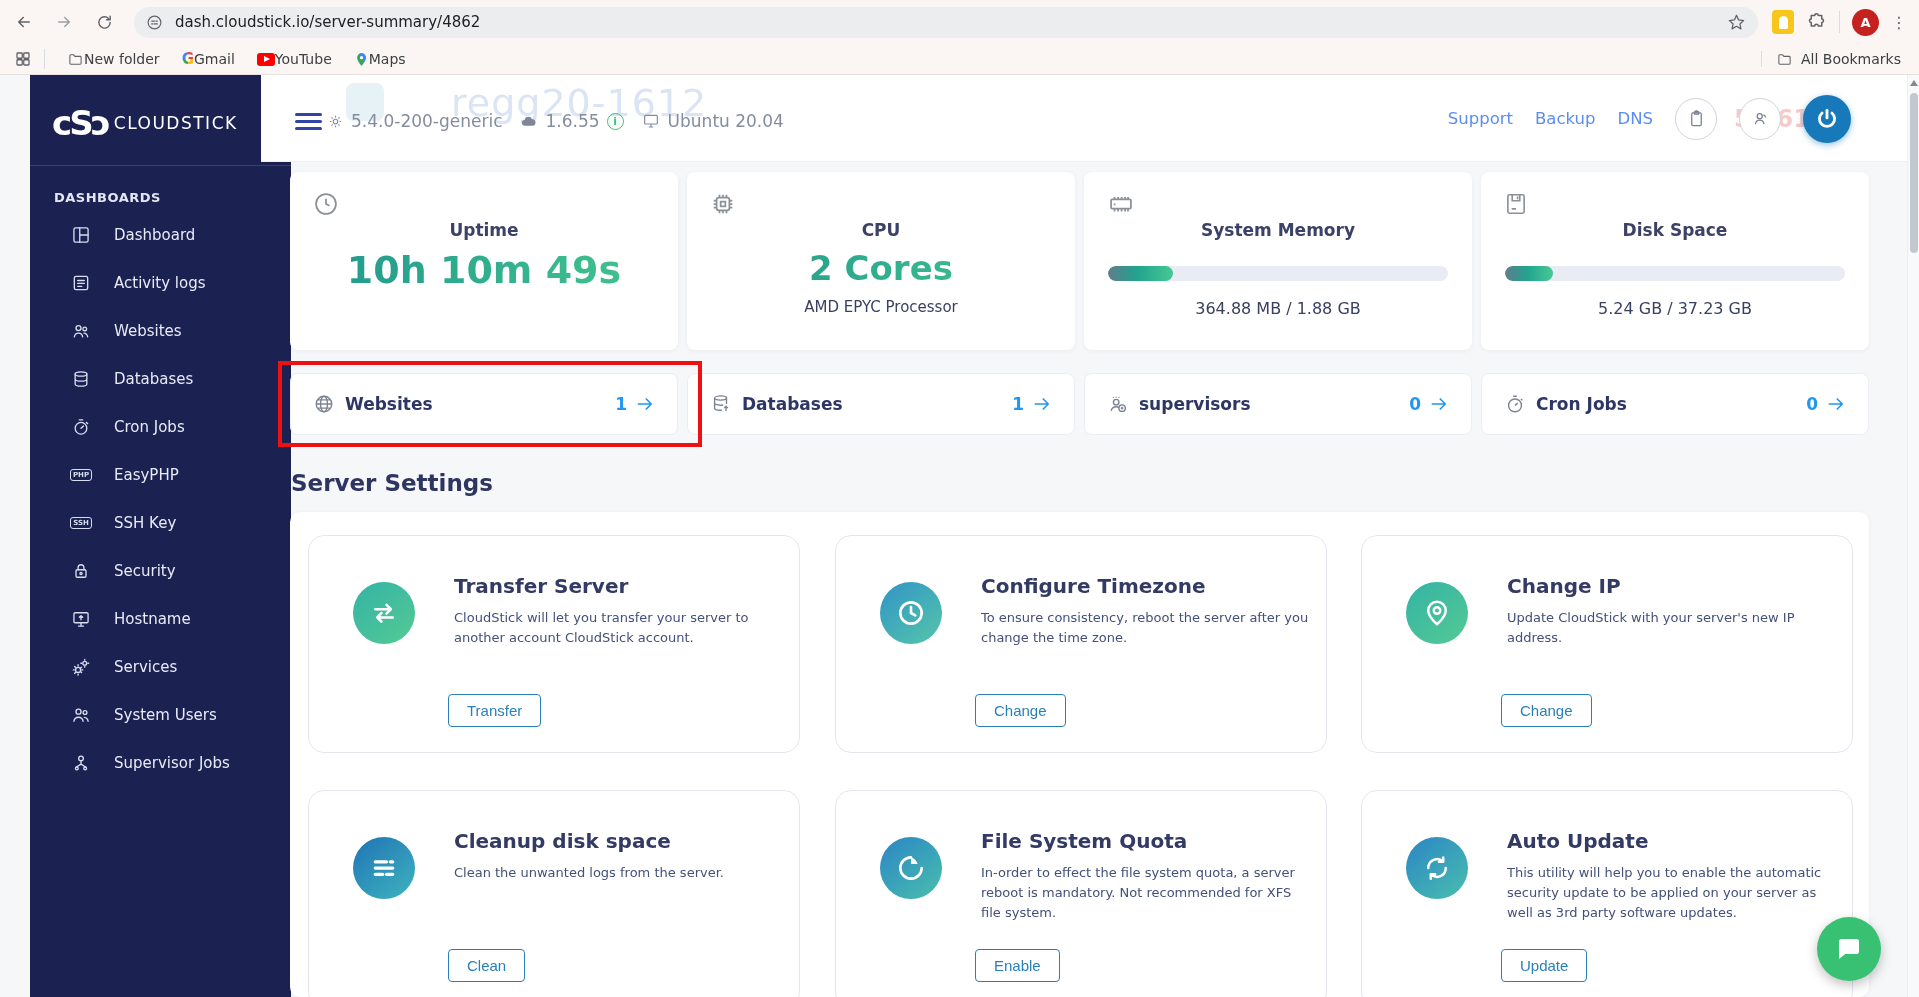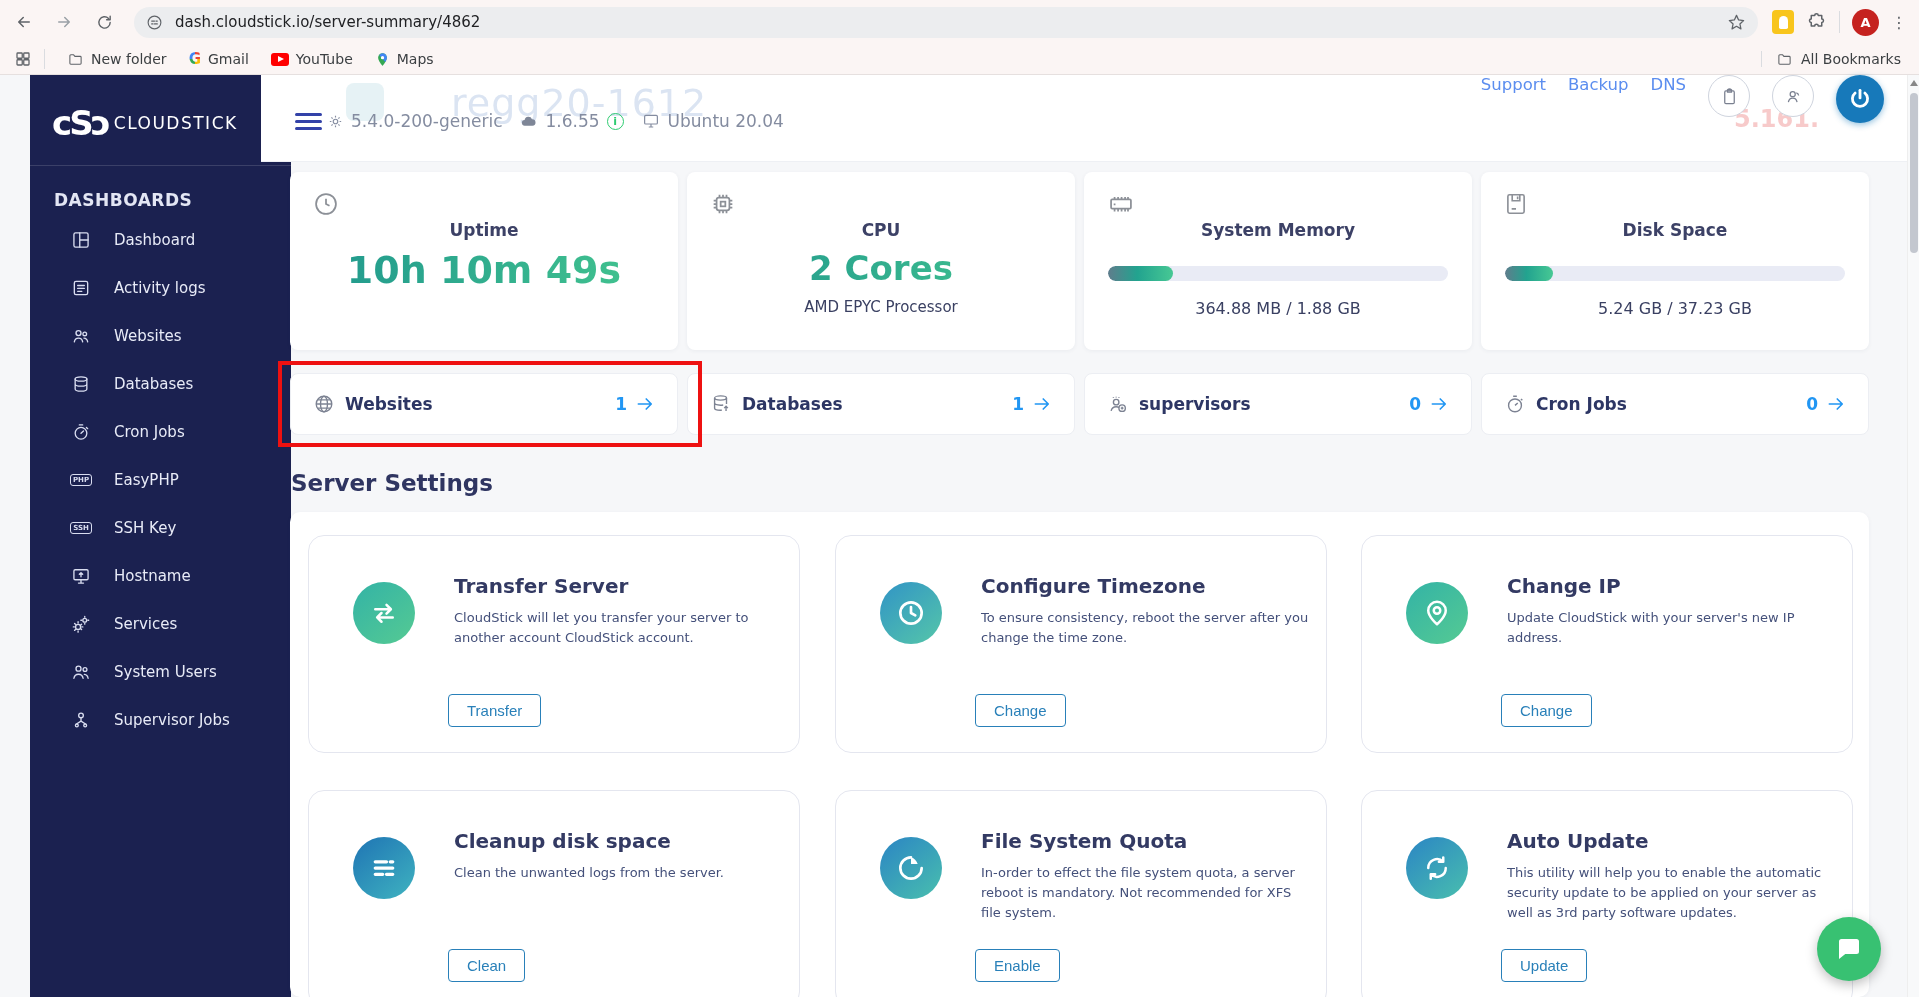--- a/index.html
+++ b/index.html
@@ -12,52 +12,52 @@
   .omnibox { flex:1; height:31px; margin:0 14px 0 14px; background:#ecedef; border-radius:16px; display:flex; align-items:center; padding:0 12px; }
   .omni-url { font-size:15px; color:#202124; margin-left:12px; flex:1; }
   .chrome-actions { display:flex; align-items:center; gap:12px; margin-right:14px; }
   .ext-yellow { width:22px; height:24px; background:#f8c51c; border-radius:4px; display:flex; align-items:center; justify-content:center; }
   .ext-yellow .bulb { width:9px; height:13px; background:#fff; border-radius:5px 5px 2px 2px; }
   .avatar-a { width:27px; height:27px; border-radius:50%; background:#c5221f; color:#fff; font-size:13px; font-weight:bold; display:flex; align-items:center; justify-content:center; }
   .kebab { color:#5f6368; font-size:16px; letter-spacing:0; width:14px; text-align:center; }
   .chrome-sep { width:1px; height:22px; background:#dadce0; }
 
   .bookmarks-bar { position:absolute; left:0; top:44px; width:100%; height:31px; display:flex; align-items:center; border-bottom:1px solid #e6e0df; }
-  .bm-item { display:flex; align-items:center; gap:7px; font-size:14px; color:#3c4043; margin-left:22px; }
+  .bm-item { display:flex; align-items:center; font-size:14px; color:#3c4043; margin-left:22px; }
   .grid-icon { margin-left:14px; }
   .bm-right { margin-left:auto; display:flex; align-items:center; gap:8px; font-size:14px; color:#3c4043; margin-right:18px; padding-left:14px; border-left:1px solid #dadce0; }
   .yt-icon { width:18px; height:13px; background:#f00; border-radius:3px; position:relative; }
   .yt-icon:after { content:""; position:absolute; left:7px; top:3.5px; border-left:6px solid #fff; border-top:3px solid transparent; border-bottom:3px solid transparent; }
   .g-icon { font-weight:bold; font-size:15px; background:conic-gradient(#ea4335 0 25%, #fbbc05 25% 50%, #34a853 50% 75%, #4285f4 75% 100%); -webkit-background-clip:text; background-clip:text; color:transparent; }
 
   
   .app { position:absolute; left:0; top:75px; width:1919px; height:922px; background:#f6f7f9; }
 
   
   .sidebar { position:absolute; left:0; top:0; width:261px; height:922px; background:#1b2150; color:#e8ebf7;margin-left:30px; }
   .logo-row { display:flex; align-items:center; padding:28px 0 0 22px; }
   .logo-mark { font-size:34px; font-weight:bold; letter-spacing:-3px; color:#fff; }
   .logo-text { font-size:17px; font-weight:normal; letter-spacing:1.5px; color:#fff; margin-left:6px; }
   .side-divider { height:1px; background:rgba(255,255,255,.14); margin:22px 0 0 0; }
-  .side-section { font-size:17px; font-weight:bold; letter-spacing:.5px; color:#e3e6f4; padding:24px 0 6px 24px; }
+  .side-section { font-size:13px; font-weight:bold; letter-spacing:.5px; color:#e3e6f4; padding:24px 0 6px 24px; }
   .side-item { display:flex; align-items:center; height:48px; padding-left:40px; cursor:pointer; font-size:15px; color:#e8ebf7; }
   .side-item .icn { width:22px; height:22px; margin-right:22px; display:flex; align-items:center; justify-content:center; }
   .side-item svg { stroke:#d9ddf0; fill:none; stroke-width:1.6; stroke-linecap:round; stroke-linejoin:round; }
   .tiny-tag { font-size:7px; font-weight:bold; color:#d9ddf0; border:1.4px solid #d9ddf0; border-radius:3px; padding:1px 2px; }
 
   
   .hdr { position:absolute; left:261px; top:0; width:1658px; height:87px; background:#fff; border-bottom:1px solid #eef0f4; }
   .hamburger { position:absolute; left:34px; top:38px; width:27px; cursor:pointer; }
   .hamburger div { height:3px; background:#3342a8; border-radius:2px; margin-bottom:4px; }
   .ghost-box { position:absolute; left:85px; top:8px; width:38px; height:38px; background:#ddeef2; opacity:.75; border-radius:8px; }
   .ghost-name { position:absolute; left:190px; top:6px; font-size:38px; font-weight:normal; color:#cfdcee; opacity:.75; letter-spacing:1px; }
   .hdr-meta { position:absolute; left:66px; top:36px; display:flex; align-items:center; gap:7px; font-size:17px; color:#848ca0; z-index:2; }
   .hdr-meta svg { stroke:#848ca0; fill:none; stroke-width:1.6; }
   .info-green { width:17px; height:17px; border-radius:50%; border:1.6px solid #2ecc71; color:#2ecc71; font-size:11px; display:flex; align-items:center; justify-content:center; font-weight:bold; }
-  .hdr-right { position:absolute; right:35px; top:0; height:87px; display:flex; align-items:flex-start; gap:22px; }
+  .hdr-right { position:absolute; right:68px; top:0; height:87px; display:flex; align-items:center; gap:22px; }
   .hdr-link { color:#5b8def; font-size:16.5px; cursor:pointer; }
   .circle-btn { width:42px; height:42px; border-radius:50%; border:1.5px solid #cfd4de; display:flex; align-items:center; justify-content:center; cursor:pointer; background:#fff; }
   .circle-btn svg { stroke:#7a8090; fill:none; stroke-width:1.6; }
   .ghost-ip { position:absolute; right:100px; top:30px; font-size:24px; font-weight:bold; color:rgba(230,80,80,.30); z-index:0; }
   .power-btn { width:48px; height:48px; border-radius:50%; background:#1779ba; display:flex; align-items:center; justify-content:center; cursor:pointer; box-shadow:0 2px 6px rgba(23,121,186,.45); z-index:2; }
 
   
   .content { position:absolute; left:261px; top:87px; width:1658px; height:835px; }
   .stat-row { position:absolute; left:29px; top:10px; width:1579px; display:flex; gap:9px; }
   .stat-card { flex:1; height:178px; background:#fff; border-radius:8px; box-shadow:0 1px 4px rgba(40,50,90,.06); position:relative; }
@@ -246,20 +246,30 @@
     </div>
     <div class="side-item">
       <span class="icn">
           <span class="tiny-tag">SSH</span>
         </span>
       <span>SSH Key</span>
     </div>
     <div class="side-item">
       <span class="icn">
           <svg width="20" height="20" viewBox="0 0 24 24">
+            <rect x="6" y="10.5" width="12" height="9" rx="1.5"></rect>
+            <path d="M8.5 10.5V8a3.5 3.5 0 0 1 7 0v2.5"></path>
+            <circle cx="12" cy="15" r="1.3"></circle>
+          </svg>
+        </span>
+      <span>Security</span>
+    </div>
+    <div class="side-item">
+      <span class="icn">
+          <svg width="20" height="20" viewBox="0 0 24 24">
             <rect x="3.5" y="4.5" width="17" height="12" rx="1.5"></rect>
             <path d="M9 20.5h6M12 16.5v4M12 13V8.5M10 10l2-2 2 2"></path>
           </svg>
         </span>
       <span>Hostname</span>
     </div>
     <div class="side-item">
       <span class="icn">
           <svg width="20" height="20" viewBox="0 0 24 24">
             <circle cx="8.5" cy="15.5" r="3"></circle>

